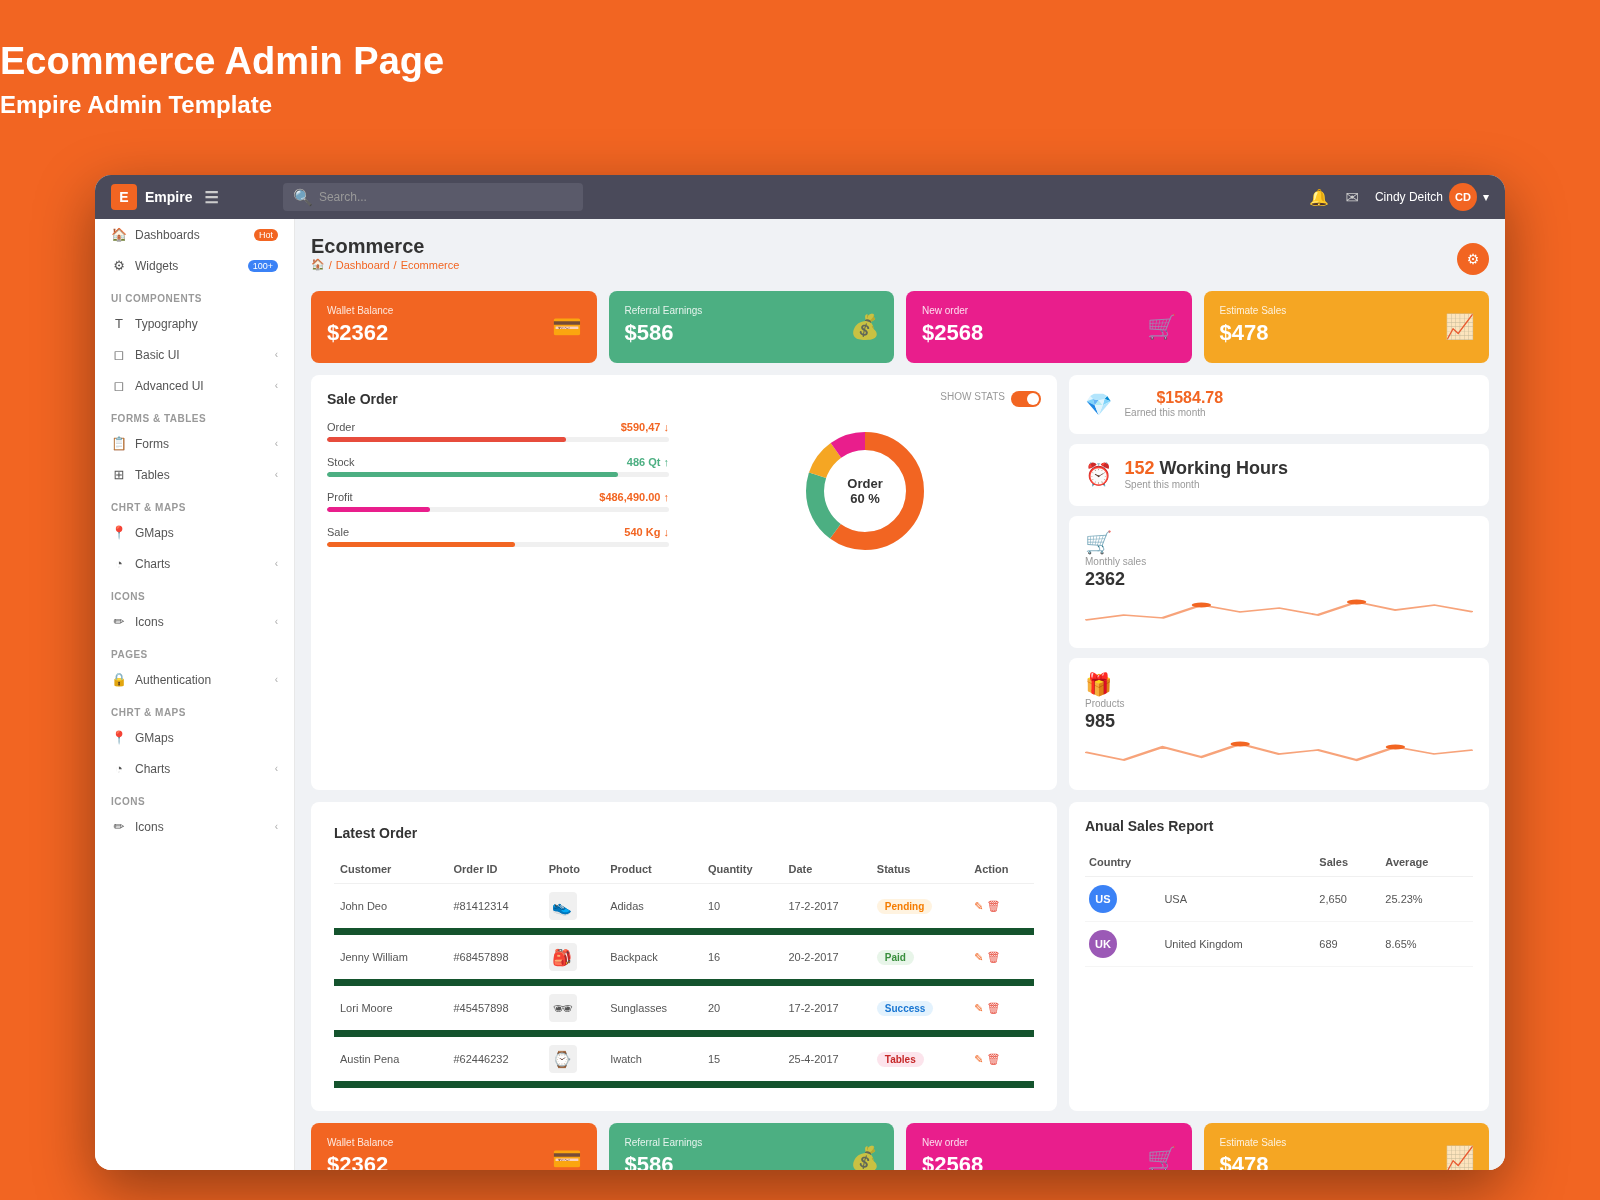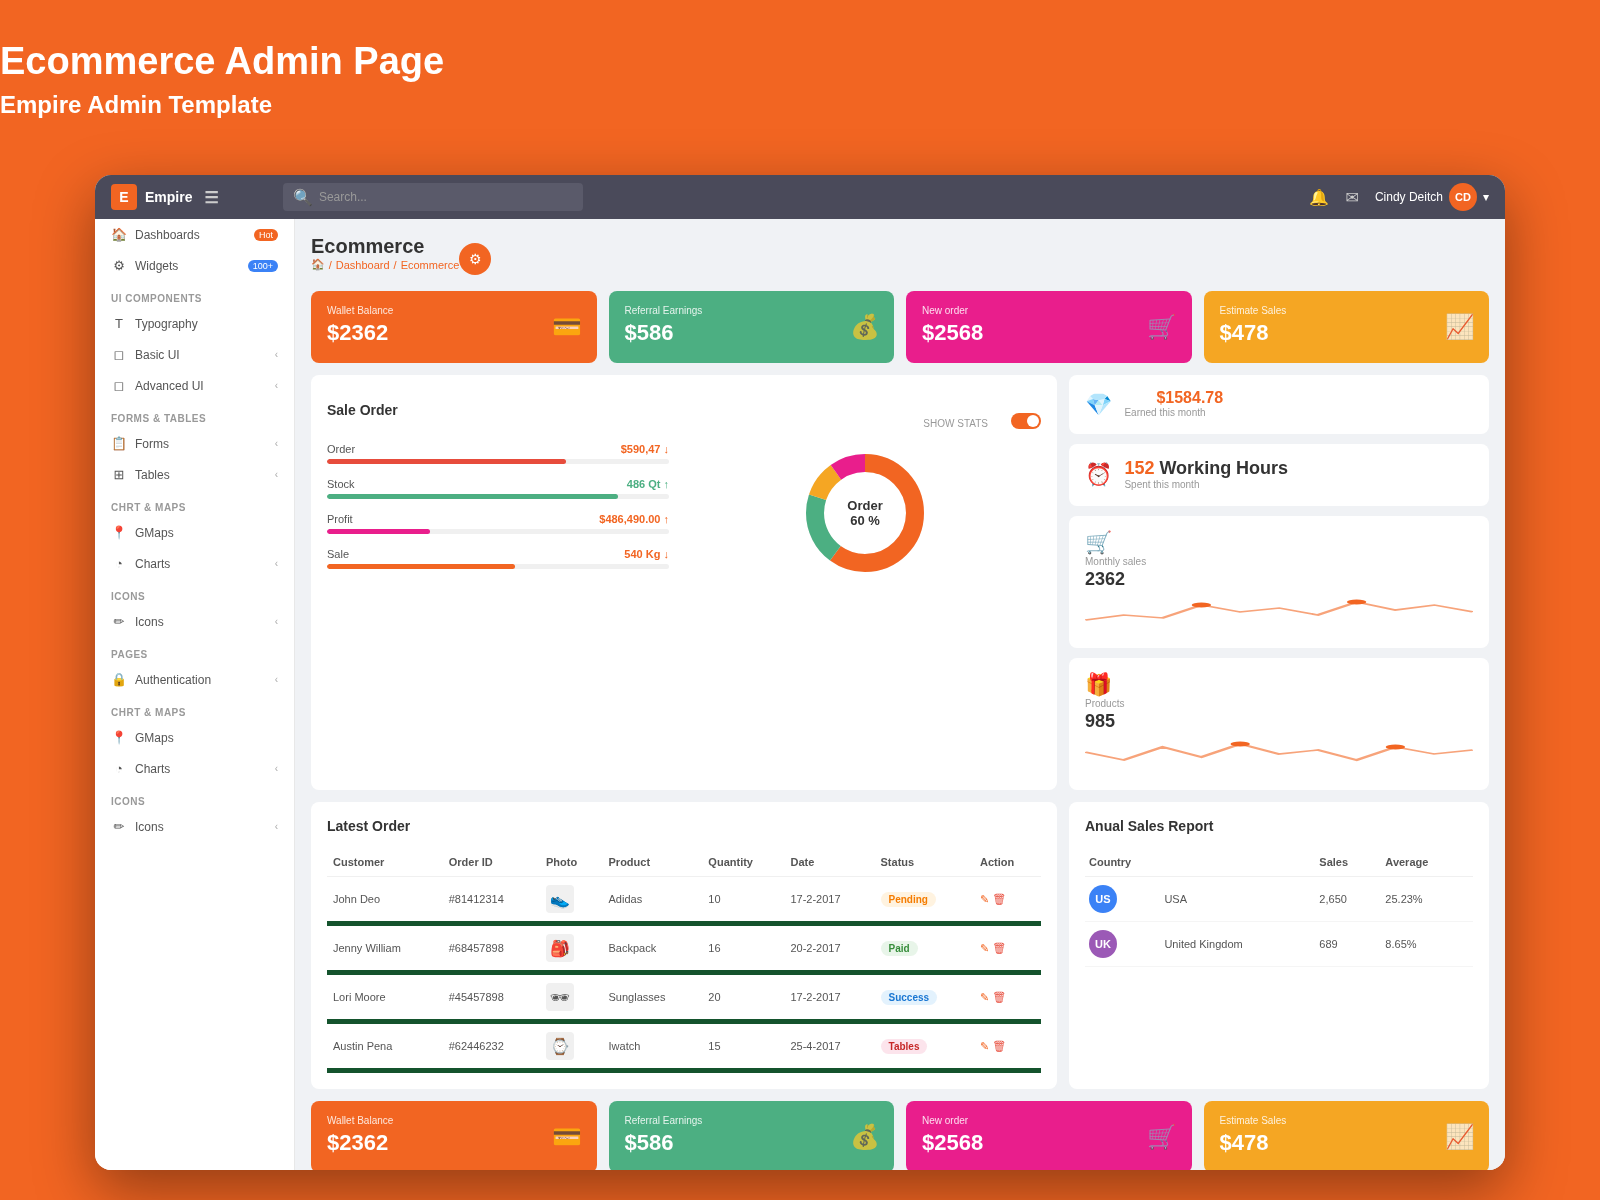--- a/index.html
+++ b/index.html
@@ -169,21 +169,21 @@
       overflow-y: auto;
       padding: 16px;
       background: #f0f2f5;
     }
     .content::-webkit-scrollbar { width: 4px; }
     .content::-webkit-scrollbar-thumb { background: #ccc; border-radius: 2px; }
 
     .content-header {
       display: flex;
       align-items: center;
-      justify-content: flex-start;
+      justify-content: space-between;
       margin-bottom: 8px;
     }
     .page-title { font-size: 20px; font-weight: 700; color: #333; }
     .breadcrumb { font-size: 11px; color: #999; display: flex; align-items: center; gap: 4px; margin-bottom: 12px; }
     .breadcrumb span { color: #f26522; }
     .settings-btn {
       width: 32px; height: 32px;
       background: #f26522;
       border-radius: 50%;
       display: flex; align-items: center; justify-content: center;
@@ -236,25 +236,24 @@
     }
     .card-header {
       display: flex;
       align-items: center;
       justify-content: space-between;
       margin-bottom: 14px;
     }
     .card-title { font-size: 14px; font-weight: 600; color: #333; }
     .show-stats {
       display: flex;
-      align-items: flex-end;
-      gap: 23px;
+      align-items: flex-start;
+      gap: 6px;
       font-size: 10px;
       color: #999;
-      margin-top: 22px;
     }
     .toggle {
       width: 30px; height: 16px;
       background: #f26522;
       border-radius: 8px;
       position: relative;
     }
     .toggle::after {
       content: '';
       position: absolute;
@@ -333,38 +332,38 @@
       display: grid;
       grid-template-columns: 1fr 420px;
       gap: 12px;
       margin-bottom: 12px;
     }
 
     
     .order-table-card {
       background: white;
       border-radius: 8px;
-      padding: 16px;
+      padding: 23px;
     }
     .order-table {
       width: 100%;
       border-collapse: collapse;
       font-size: 11px;
     }
     .order-table th {
       text-align: left;
       padding: 8px 6px;
       color: #555;
       font-weight: 600;
       border-bottom: 1px solid #f0f0f0;
     }
     .order-table td {
       padding: 8px 6px;
       color: #555;
-      border-bottom: 5px solid #14532d;
+      border-bottom: 7px solid #14532d;
       vertical-align: middle;
     }
     .order-photo {
       width: 28px; height: 28px;
       border-radius: 4px;
       background: #f0f0f0;
       display: flex; align-items: center; justify-content: center;
       font-size: 16px;
     }
     .status-badge {

